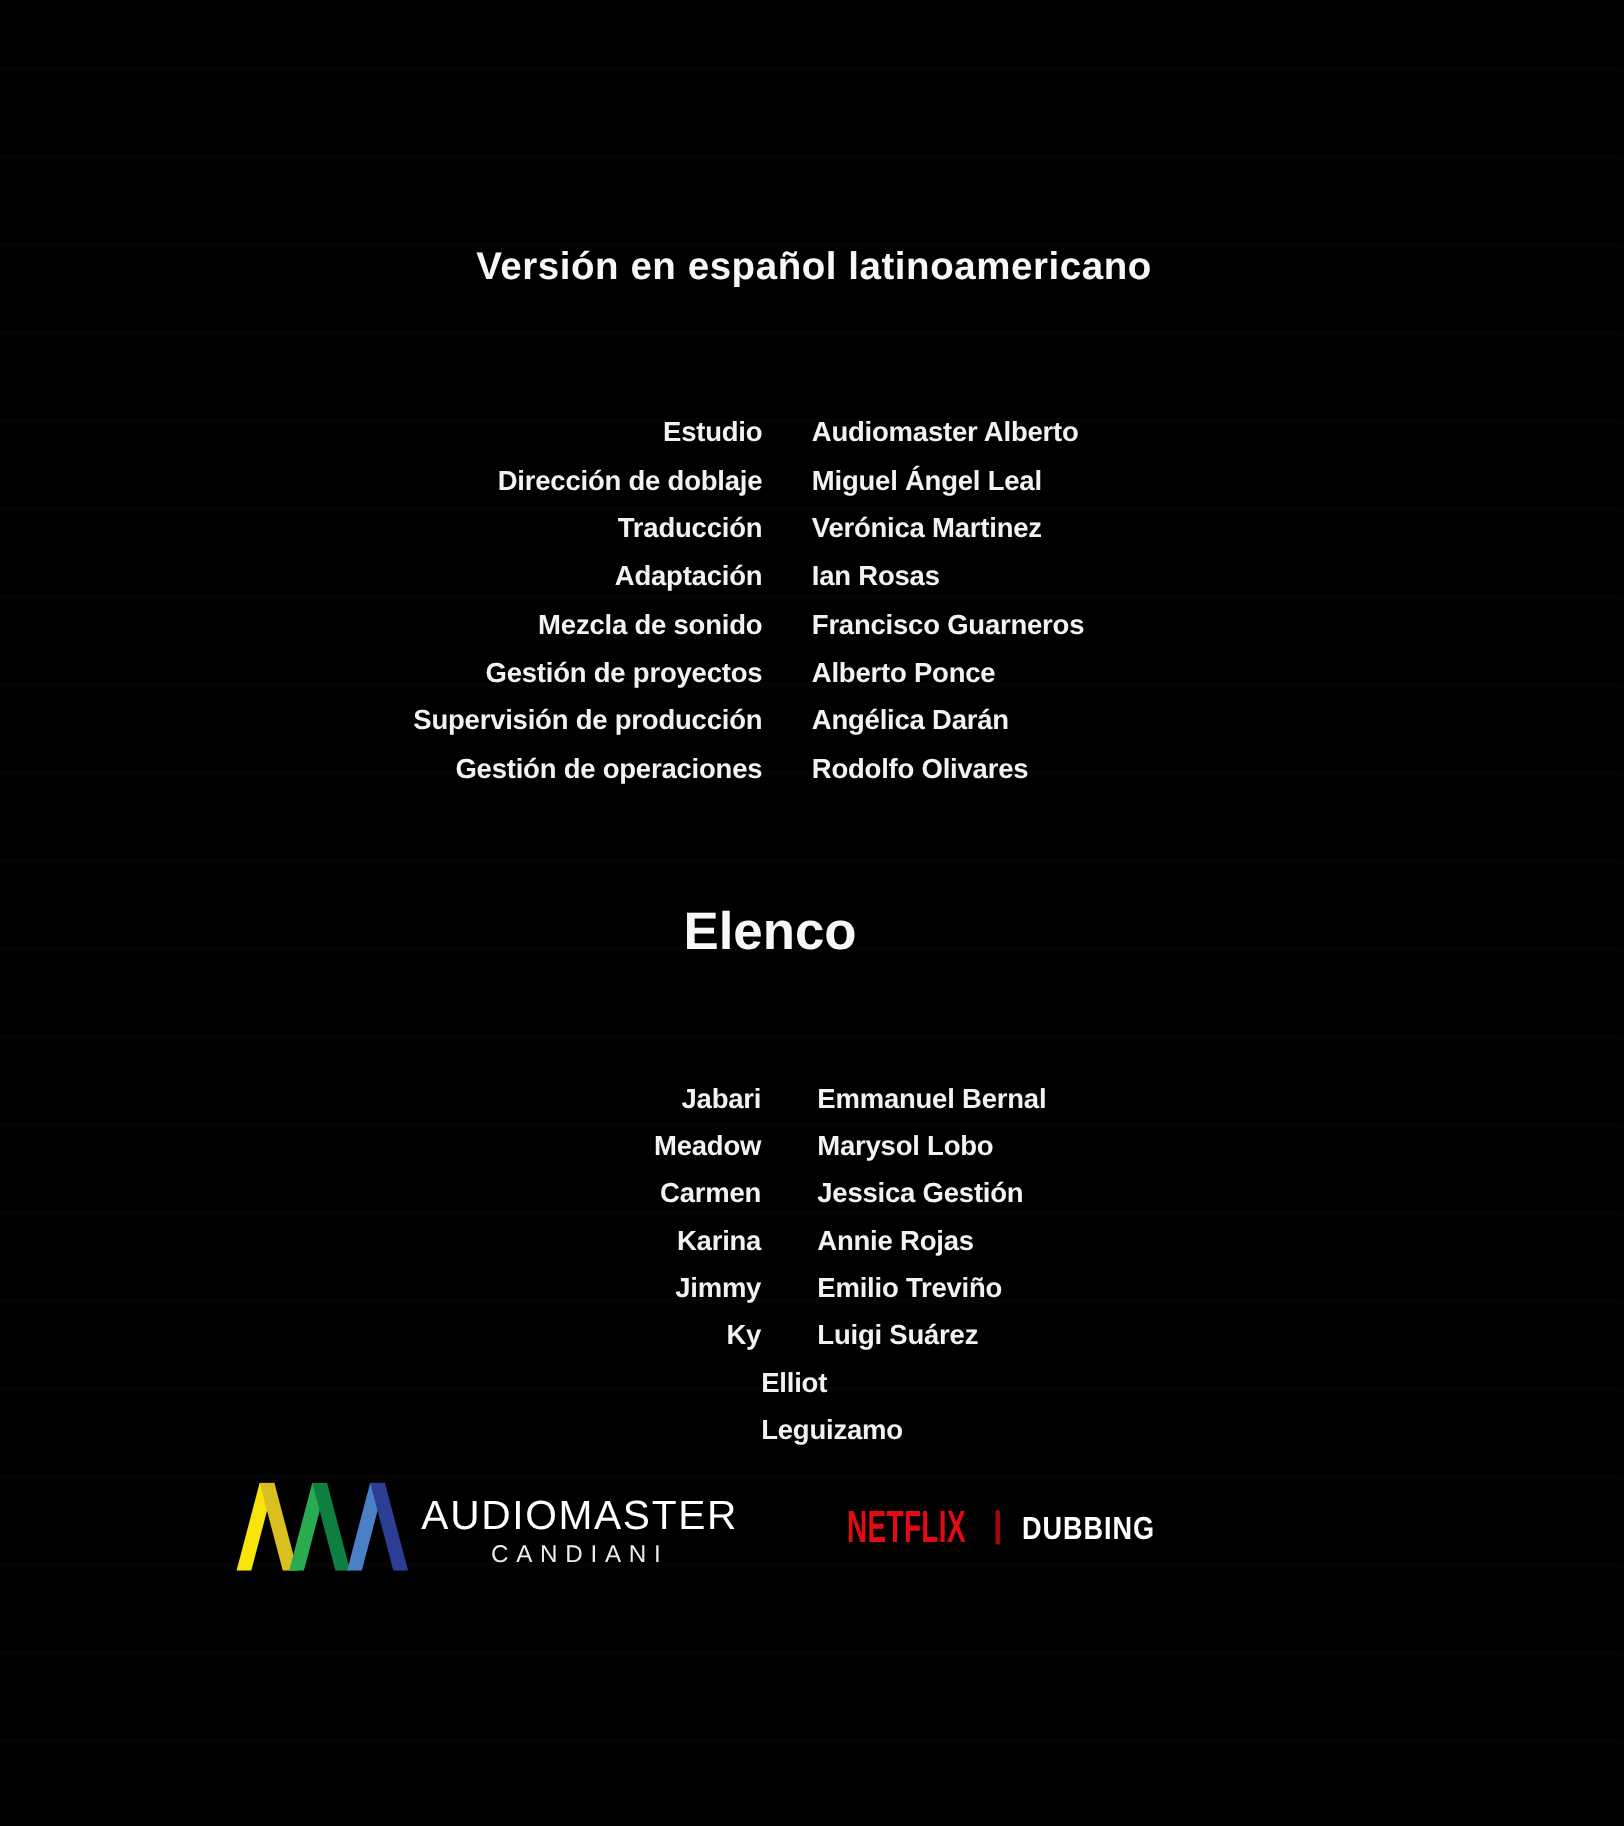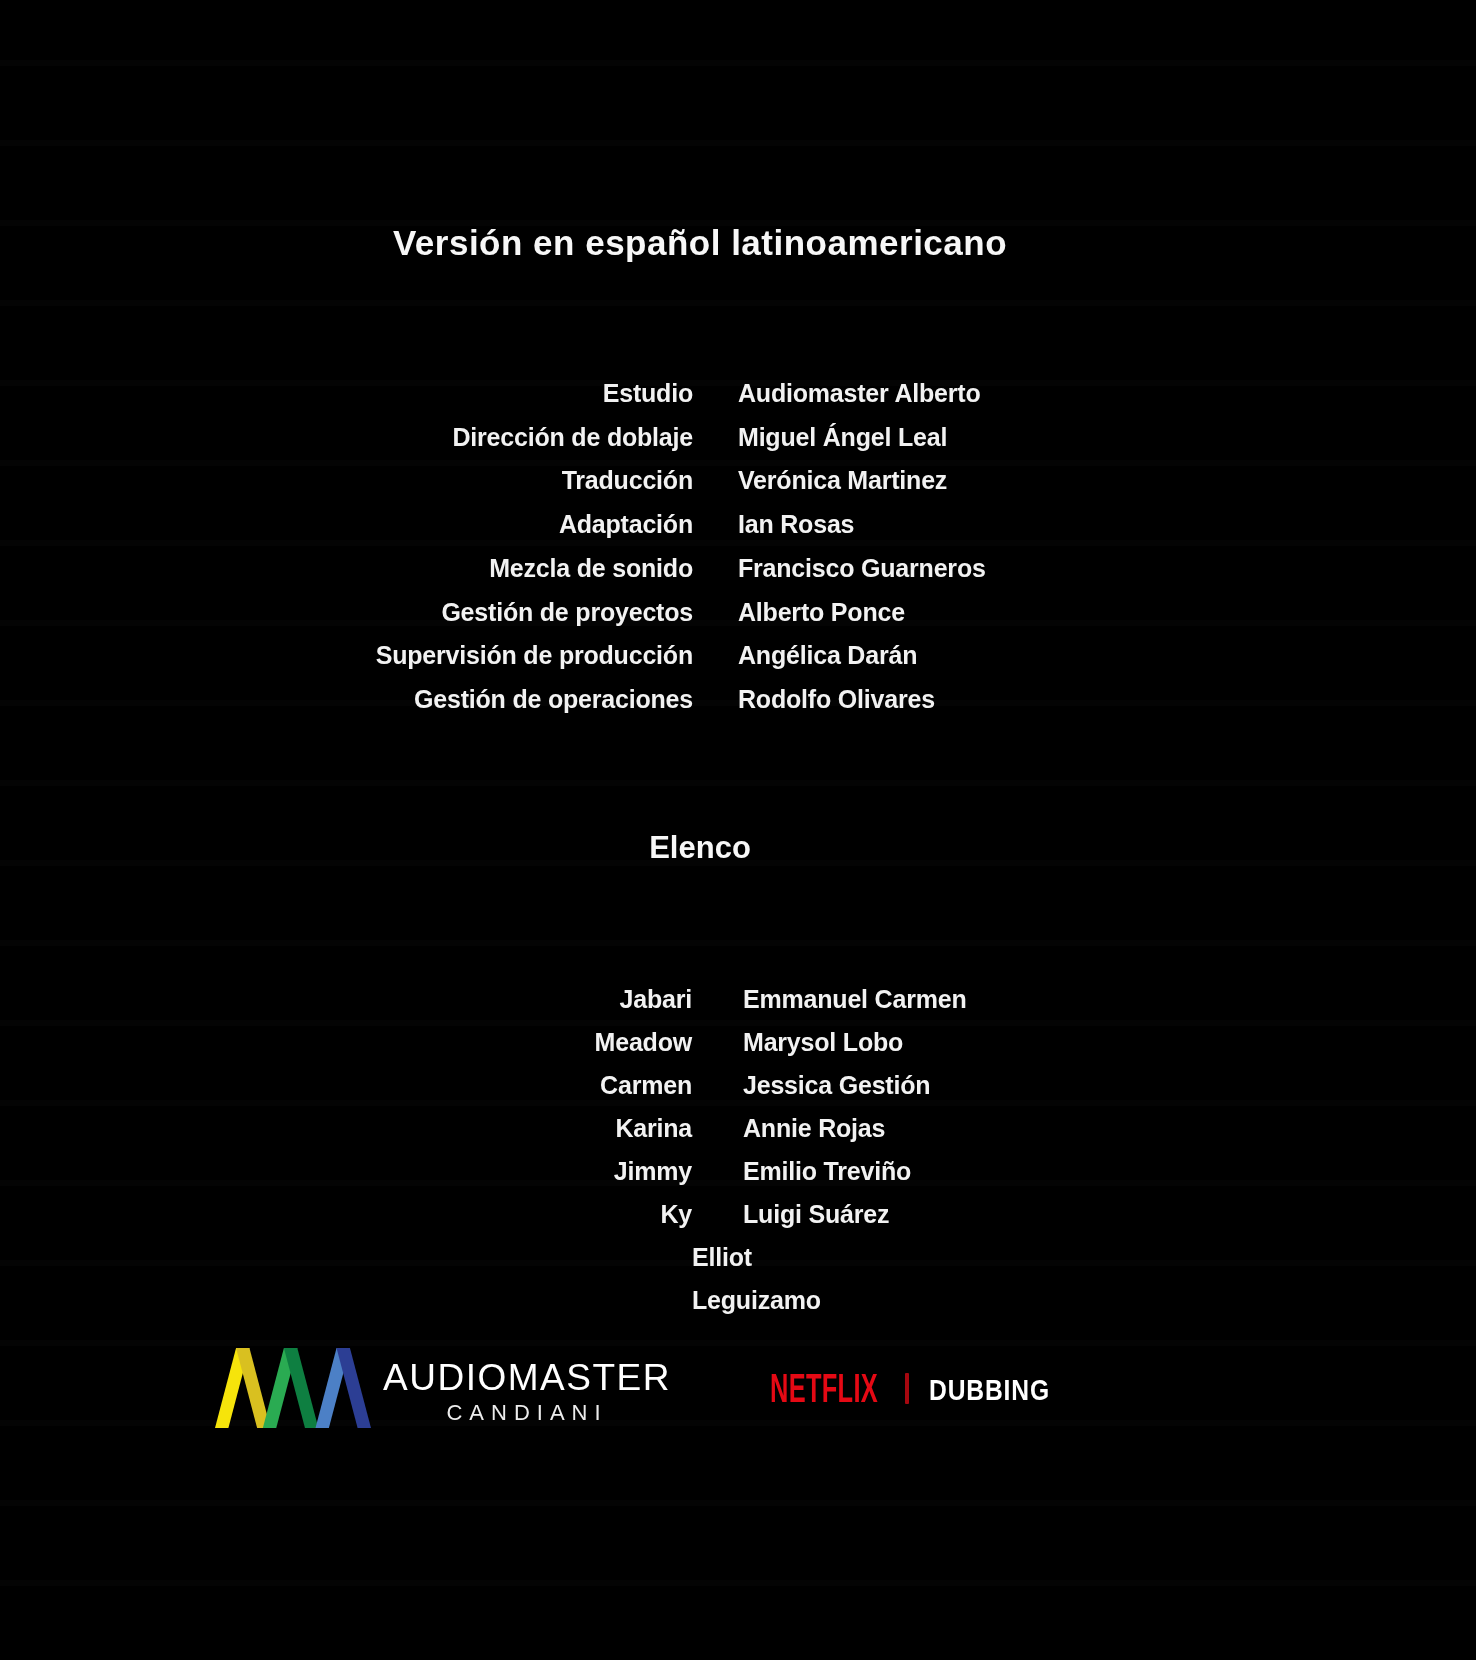--- a/index.html
+++ b/index.html
@@ -19,27 +19,28 @@
   .screen-title {
     position: absolute;
     top: 222px; left: 0;
     width: 1400px;
     text-align: center;
     font-size: 35px;
     font-weight: 700;
     letter-spacing: 0.5px;
     color: #f7f7f7;
     line-height: 42px;
+    padding-left: 40px;
   }
   .cast-heading {
     position: absolute;
     top: 825px; left: 0;
     width: 1400px;
     text-align: center;
-    font-size: 31px;
+    font-size: 48px;
     font-weight: 700;
     color: #f7f7f7;
     line-height: 46px;
   }
 
   
   .credit-grid {
     position: absolute;
     left: 0;
     width: 1476px;
@@ -179,21 +180,21 @@
         <div class="name">Rodolfo Olivares</div>
     </div>
   </div>
 
   <div class="cast-heading">Elenco</div>
 
   <div class="credit-grid grid-cast">
     <div class="row">
       <div class="role">Jabari</div>
         <div class="gap"></div>
-        <div class="name">Emmanuel Carmen</div>
+        <div class="name">Emmanuel Bernal</div>
     </div>
     <div class="row">
       <div class="role">Meadow</div>
         <div class="gap"></div>
         <div class="name">Marysol Lobo</div>
     </div>
     <div class="row">
       <div class="role">Carmen</div>
         <div class="gap"></div>
         <div class="name">Jessica Gestión</div>

